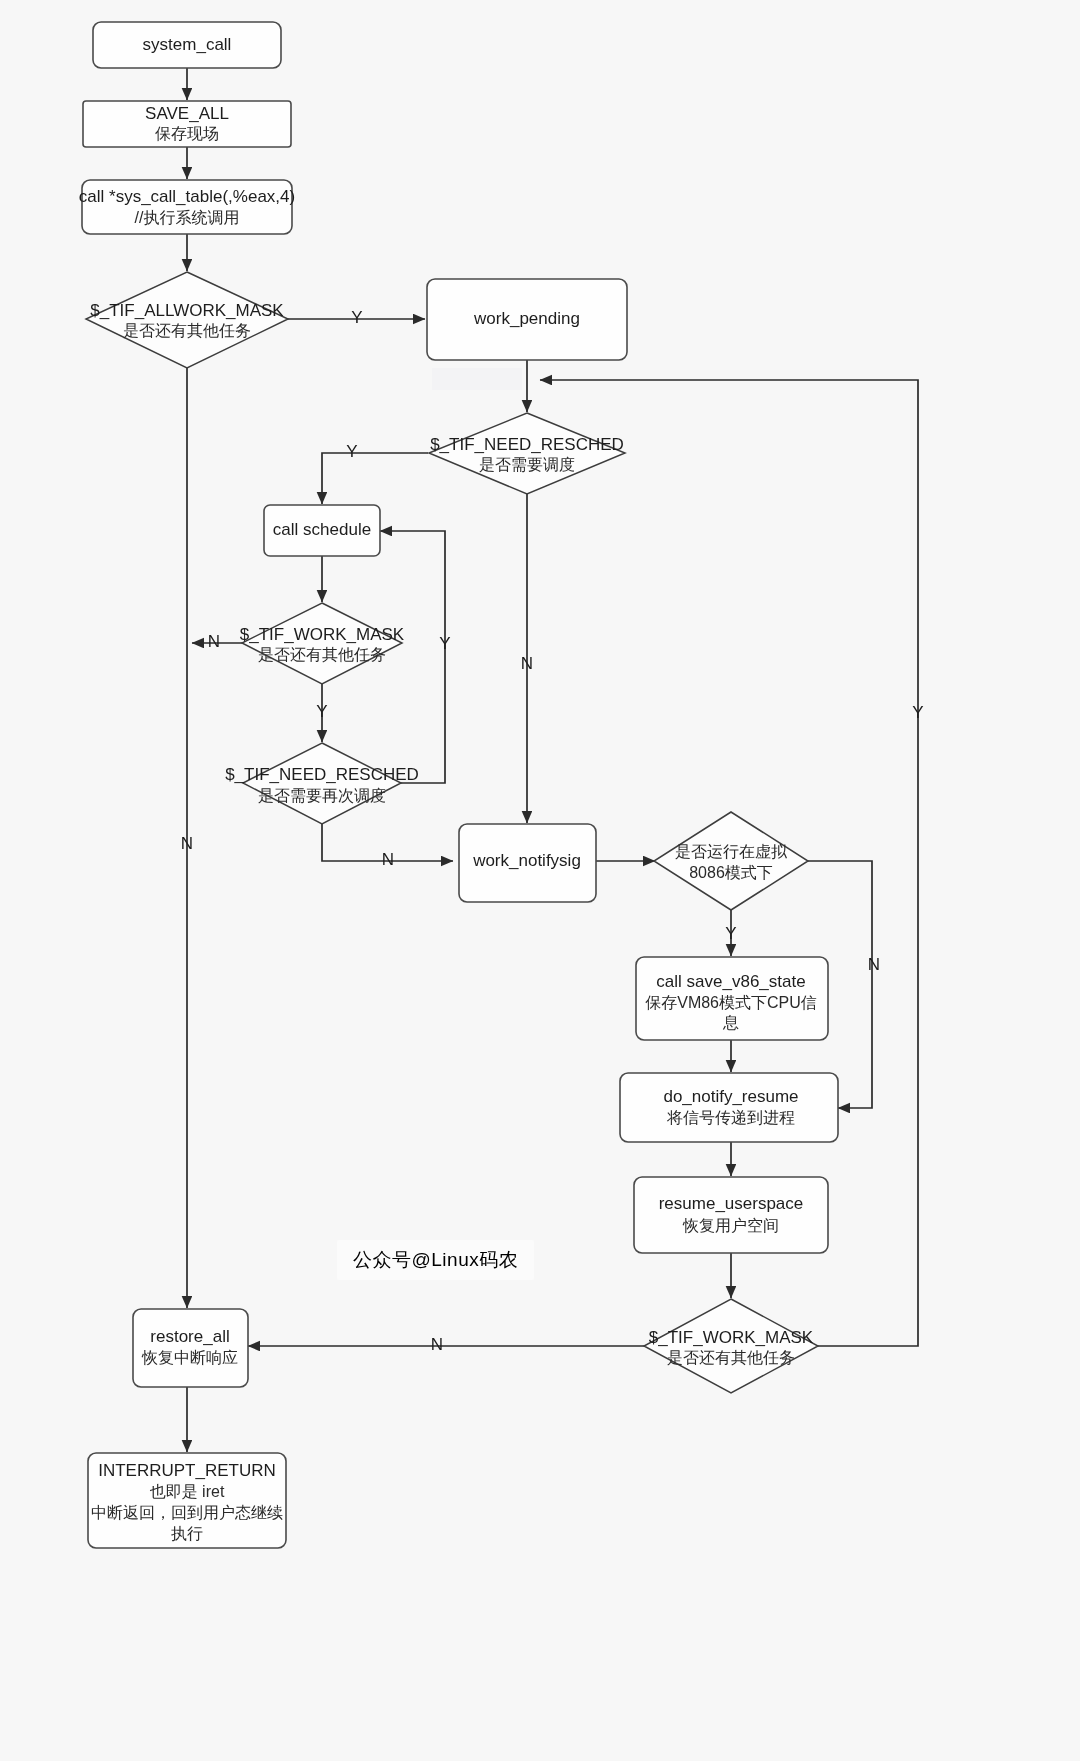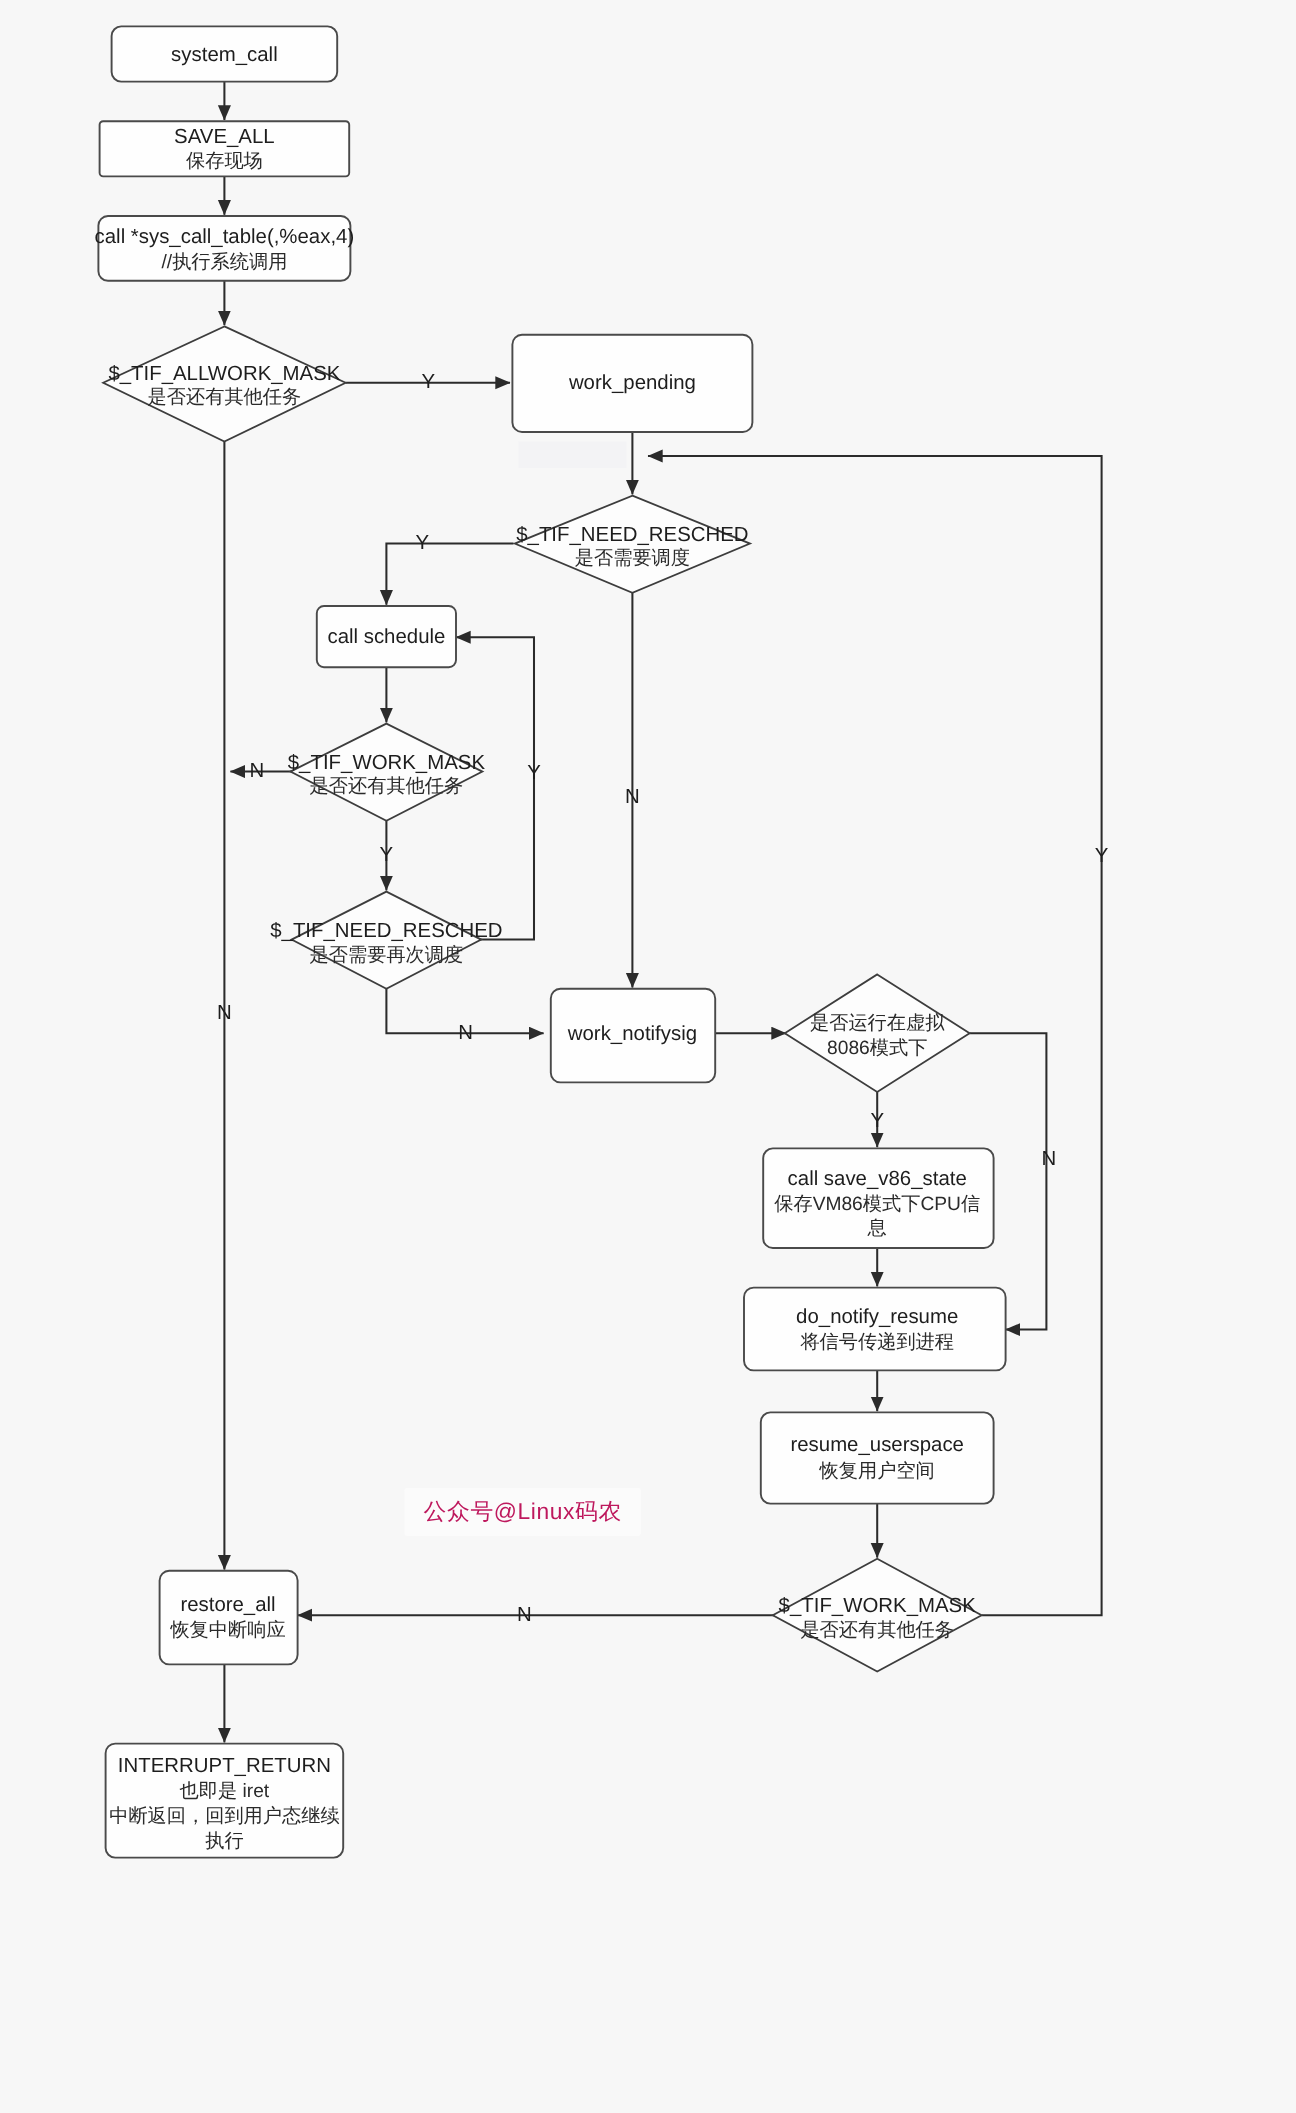--- a/index.html
+++ b/index.html
@@ -58,21 +58,21 @@
   }
   .watermark-box {
     position: absolute;
     background: #fbfbfb;
     padding: 7px 16px;
     border-radius: 2px;
   }
   .watermark-text {
     font-family: "Liberation Sans", "DejaVu Sans", sans-serif;
     font-size: 19px;
-    color: #be185d;
+    color: #000000;
     letter-spacing: 0.5px;
     white-space: nowrap;
   }
   .shade-patch {
     position: absolute;
     background: #f2f2f4;
     opacity: 0.75;
   }
 </style>
 </head>

